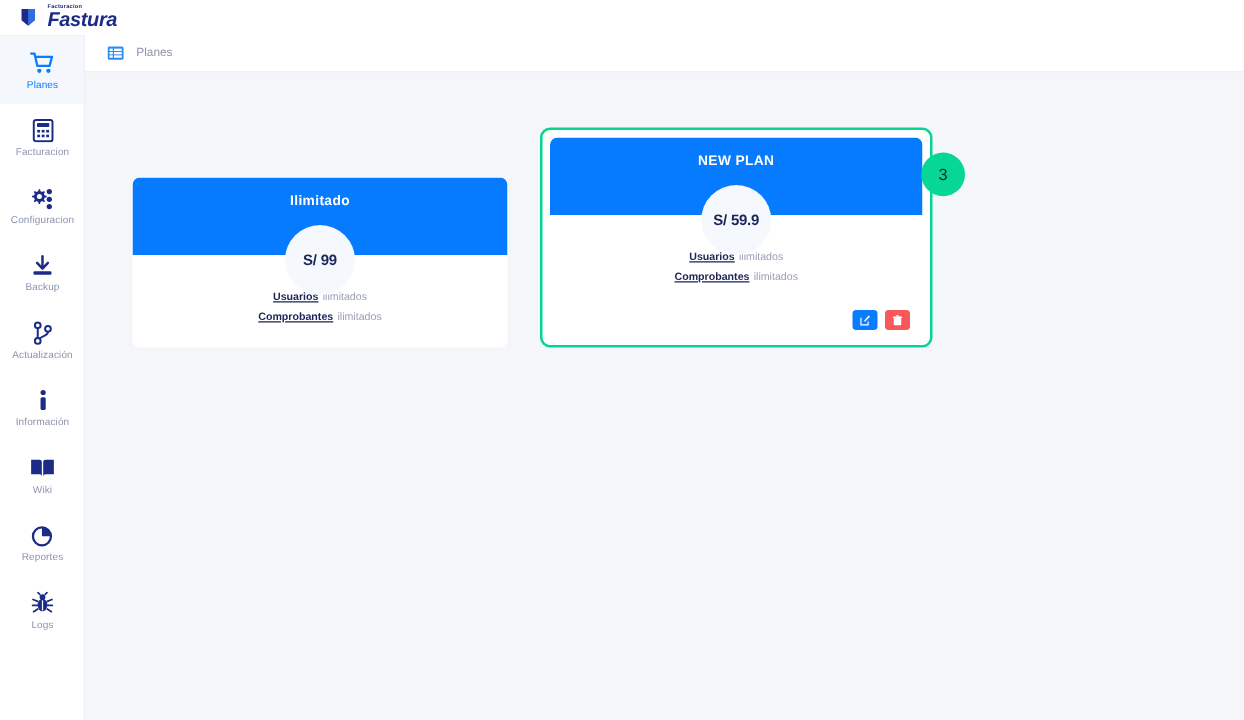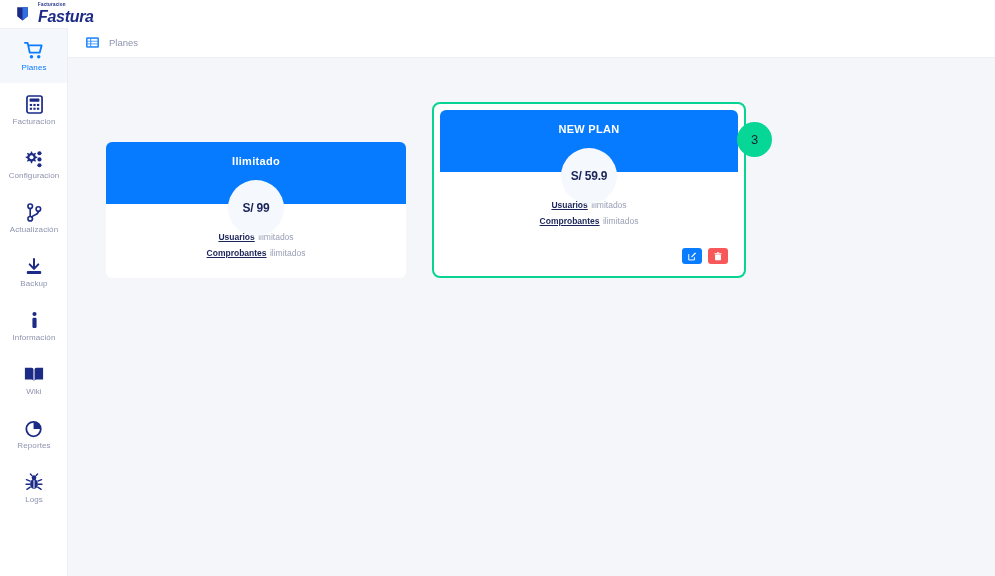--- a/index.html
+++ b/index.html
@@ -299,39 +299,39 @@
             <circle cx="8.25" cy="8.65" r="2.2" fill="#ffffff"></circle>
             <circle cx="17" cy="4.2" r="2.3" fill="currentColor"></circle>
             <circle cx="17" cy="11" r="2.3" fill="currentColor"></circle>
             <circle cx="17" cy="17.4" r="2.3" fill="currentColor"></circle>
           </svg>
         </span>
         <span class="nav-label">Configuracion</span>
       </div>
       <div class="nav-item">
         <span class="nav-ico">
+          <svg width="18" height="19" viewBox="0 0 20 20" fill="none">
+            <path d="M10 1.6 V11.4" stroke="currentColor" stroke-width="2.2" stroke-linecap="round"></path>
+            <path d="M5.2 7.6 L10 12.6 L14.8 7.6" stroke="currentColor" stroke-width="2.2" stroke-linecap="round" stroke-linejoin="round"></path>
+            <rect x="2" y="15" width="16" height="3.2" rx="1.1" fill="currentColor"></rect>
+          </svg>
+        </span>
+        <span class="nav-label">Backup</span>
+      </div>
+      <div class="nav-item">
+        <span class="nav-ico">
           <svg width="16" height="19" viewBox="0 0 16 20" fill="none">
             <circle cx="4" cy="3.4" r="2.4" stroke="currentColor" stroke-width="1.7"></circle>
             <circle cx="4" cy="16.6" r="2.4" stroke="currentColor" stroke-width="1.7"></circle>
             <circle cx="12.6" cy="6.4" r="2.4" stroke="currentColor" stroke-width="1.7"></circle>
             <path d="M4 5.9 V14.1" stroke="currentColor" stroke-width="1.7" stroke-linecap="round"></path>
             <path d="M12.6 8.9 C12.6 12.6 8.4 11.6 5.6 14.6" stroke="currentColor" stroke-width="1.7" stroke-linecap="round"></path>
           </svg>
         </span>
         <span class="nav-label">Actualización</span>
-      </div>
-      <div class="nav-item">
-        <span class="nav-ico">
-          <svg width="18" height="19" viewBox="0 0 20 20" fill="none">
-            <path d="M10 1.6 V11.4" stroke="currentColor" stroke-width="2.2" stroke-linecap="round"></path>
-            <path d="M5.2 7.6 L10 12.6 L14.8 7.6" stroke="currentColor" stroke-width="2.2" stroke-linecap="round" stroke-linejoin="round"></path>
-            <rect x="2" y="15" width="16" height="3.2" rx="1.1" fill="currentColor"></rect>
-          </svg>
-        </span>
-        <span class="nav-label">Backup</span>
       </div>
       <div class="nav-item">
         <span class="nav-ico">
           <svg width="9" height="19" viewBox="0 0 10 20" fill="none">
             <circle cx="5" cy="2.8" r="2.3" fill="currentColor"></circle>
             <rect x="2.7" y="7" width="4.6" height="11.4" rx="1.4" fill="currentColor"></rect>
           </svg>
         </span>
         <span class="nav-label">Información</span>
       </div>

